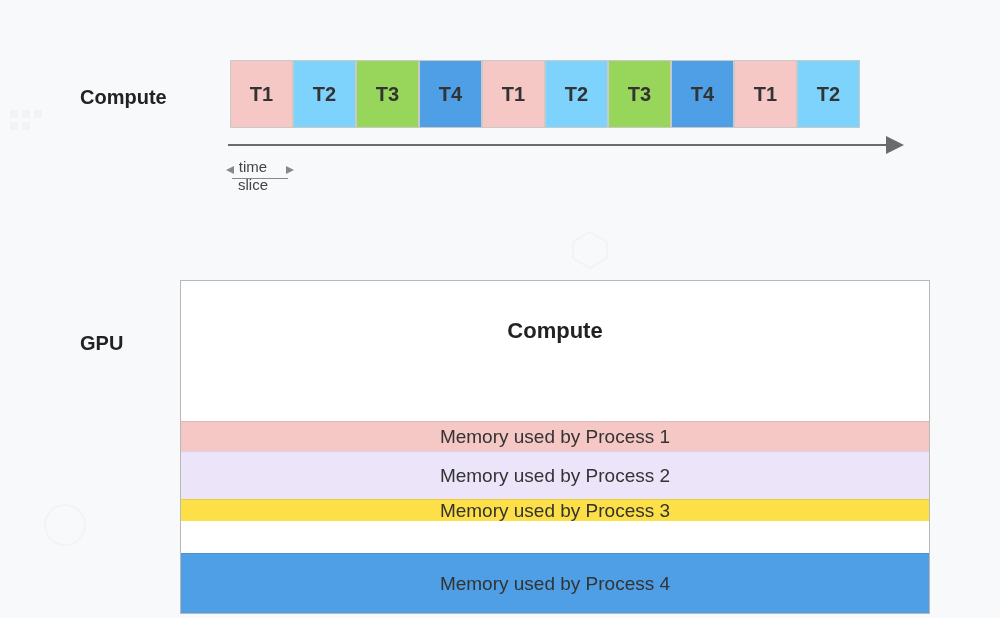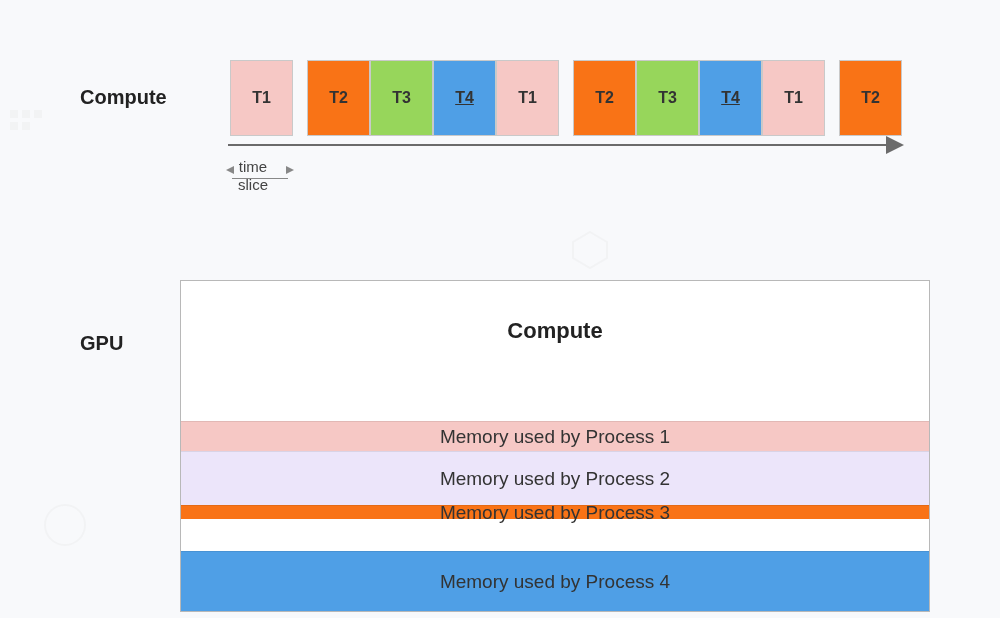--- a/index.html
+++ b/index.html
@@ -32,33 +32,33 @@
   }
   .timeline-label { top: 26px; }
   .timeline-track {
     position: absolute;
     left: 150px;
     top: 0;
     display: flex;
   }
   .slot {
     width: 63px;
-    height: 76px;
+    height: 68px;
     border: 1px solid #c9c9c9;
     display: flex;
     align-items: center;
     justify-content: center;
     font-weight: 700;
-    font-size: 16px;
+    font-size: 20px;
     color: #333;
   }
   .c1 { background: #f6c8c5; }
-  .c2 { background: #f97316; margin-left: 14px; }
+  .c2 { background: #7dd3fc; }
   .c3 { background: #97d65b; }
-  .c4 { background: #4f9fe6; text-decoration: underline; }
+  .c4 { background: #4f9fe6; }
 
   .arrow-line {
     position: absolute;
     left: 148px;
     top: 84px;
     width: 660px;
     height: 2px;
     background: #6b6b6b;
   }
   .arrow-head {
@@ -125,22 +125,22 @@
   }
   .mem {
     display: flex;
     align-items: center;
     justify-content: center;
     font-size: 19px;
     color: #333;
     border-top: 1px solid rgba(0,0,0,0.08);
   }
   .mem1 { background: #f6c8c5; height: 30px; margin-top: 40px; }
-  .mem2 { background: #ece5fa; height: 54px; }
-  .mem3 { background: #f97316; height: 14px; }
+  .mem2 { background: #ece5fa; height: 48px; }
+  .mem3 { background: #fde047; height: 22px; }
   .mem4 { background: #4f9fe6; height: 60px; margin-top: 32px; }
 </style>
 </head>
 <body>
 
 <svg class="deco" style="left:10px; top:110px;" width="60" height="40">
     <rect x="0" y="0" width="8" height="8" fill="#999"></rect>
     <rect x="12" y="0" width="8" height="8" fill="#999"></rect>
     <rect x="24" y="0" width="8" height="8" fill="#999"></rect>
     <rect x="0" y="12" width="8" height="8" fill="#999"></rect>

